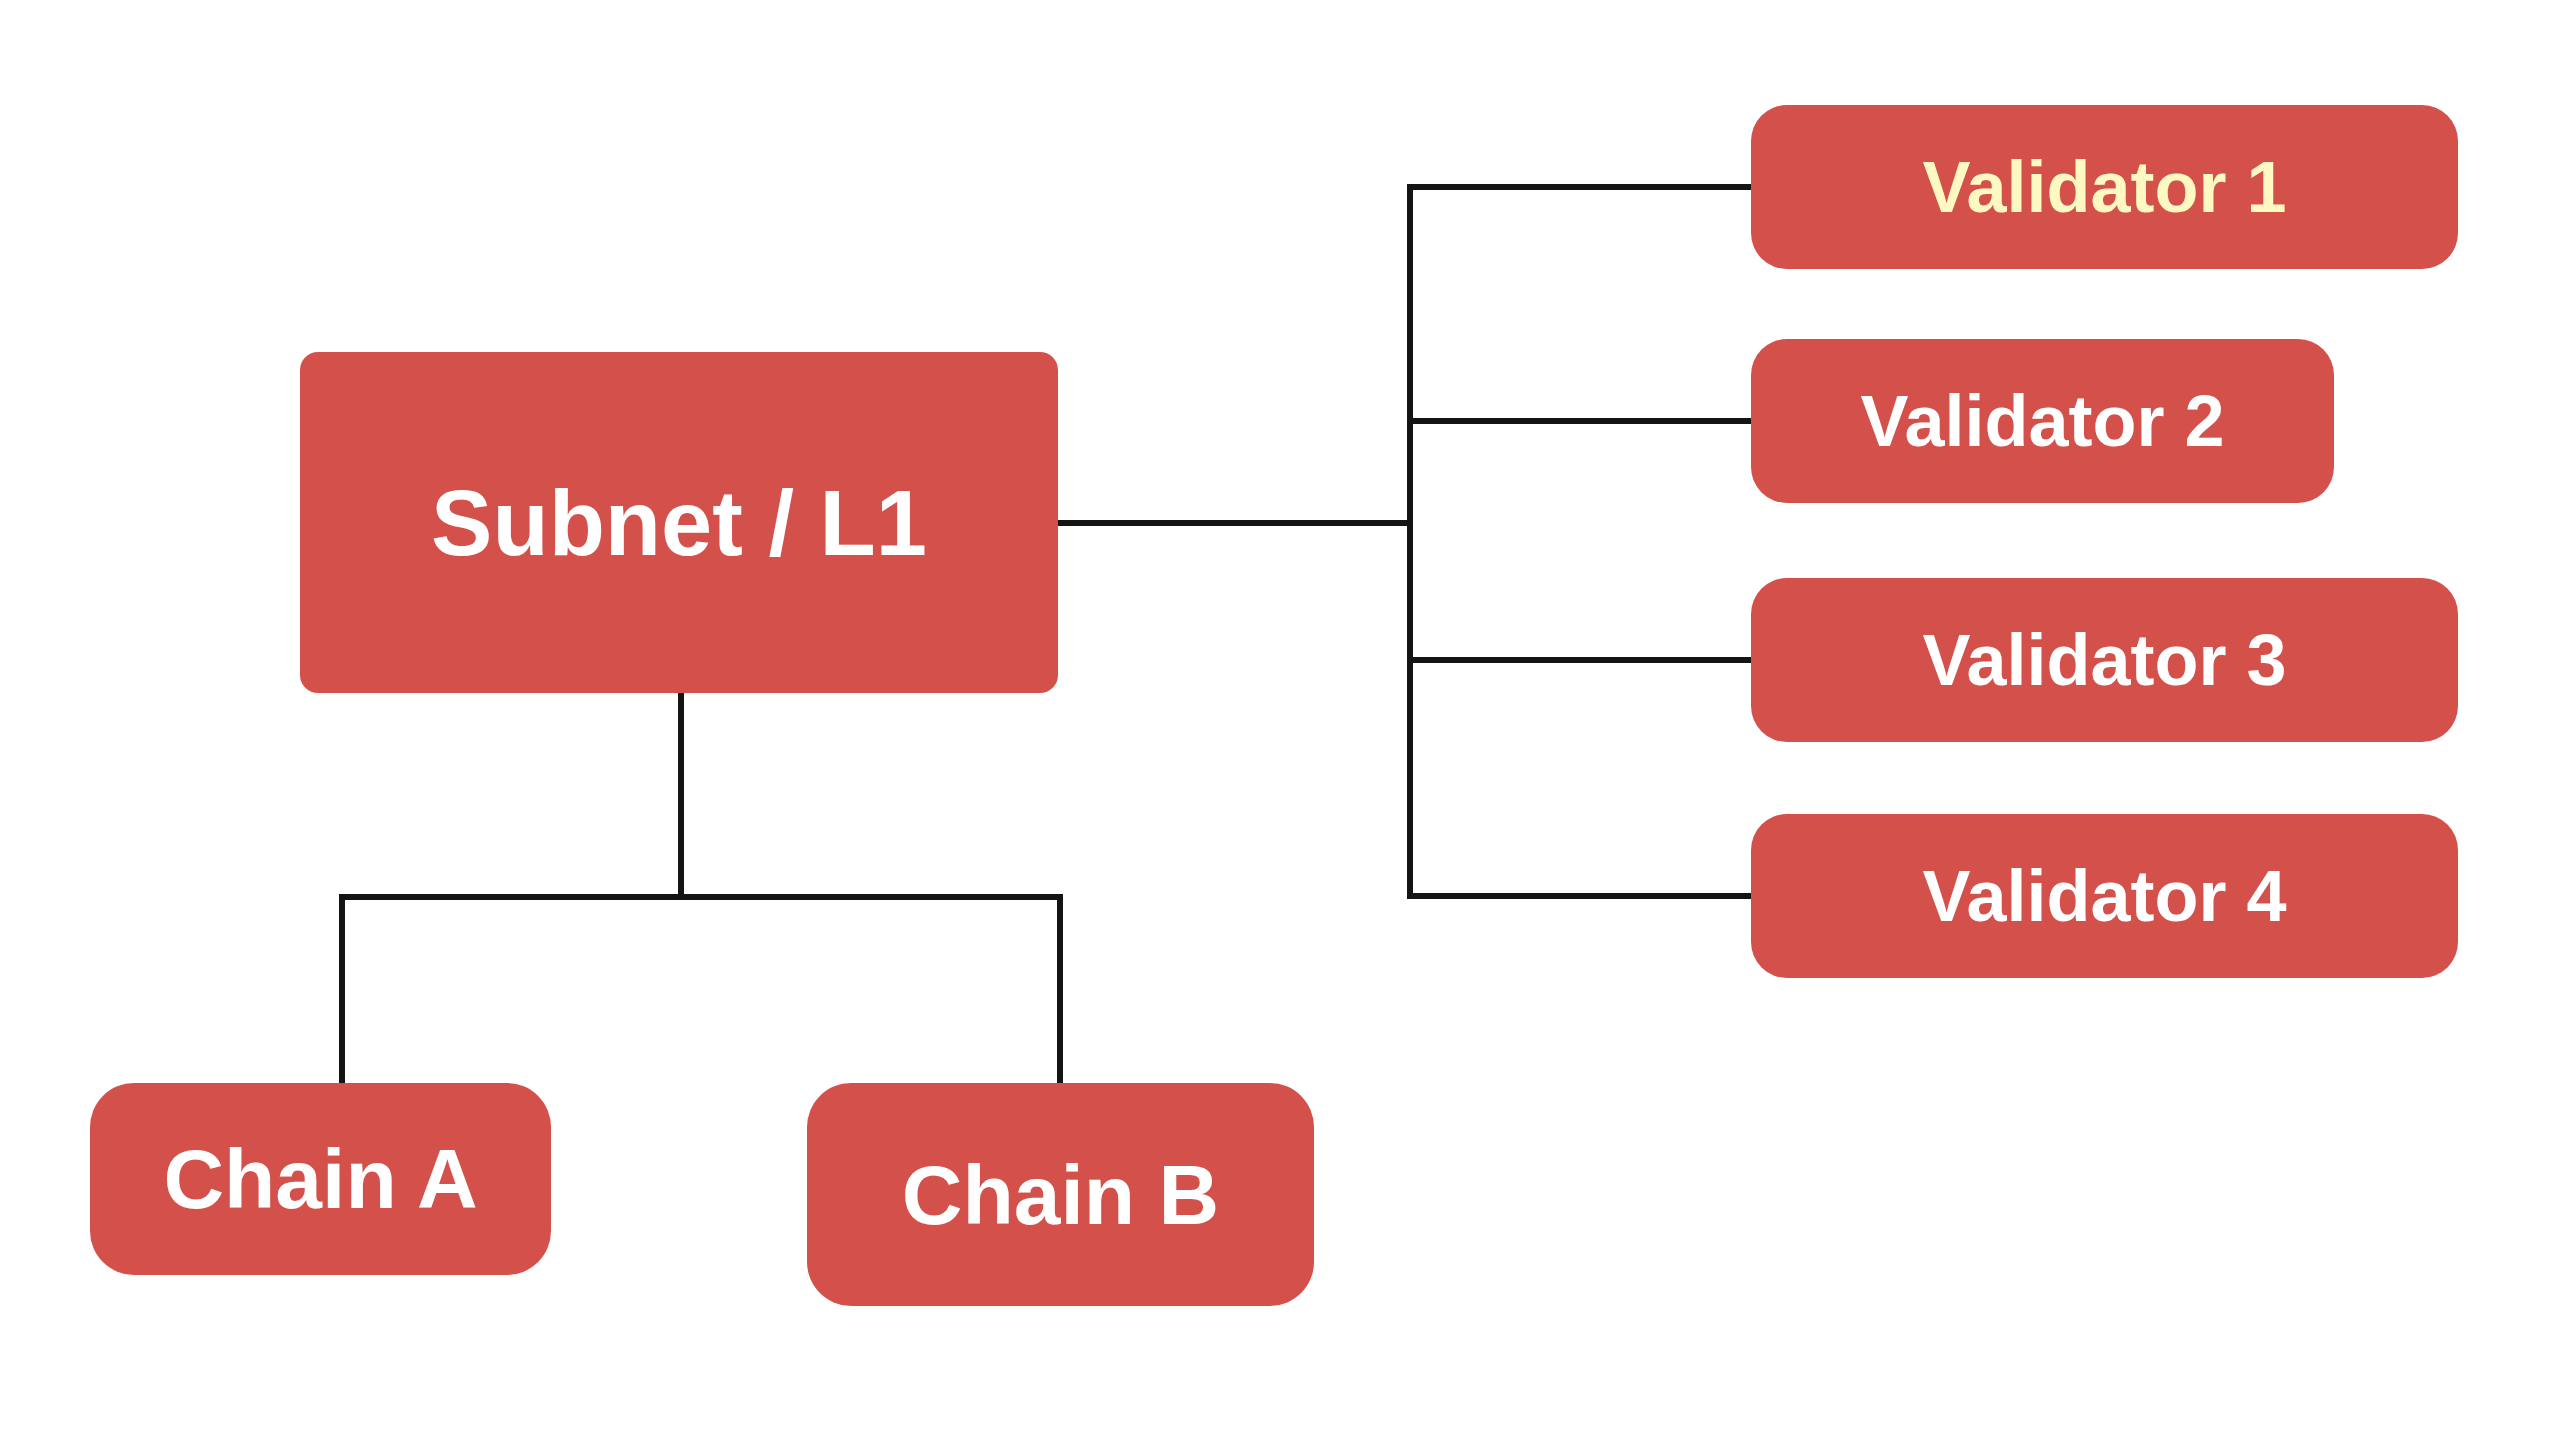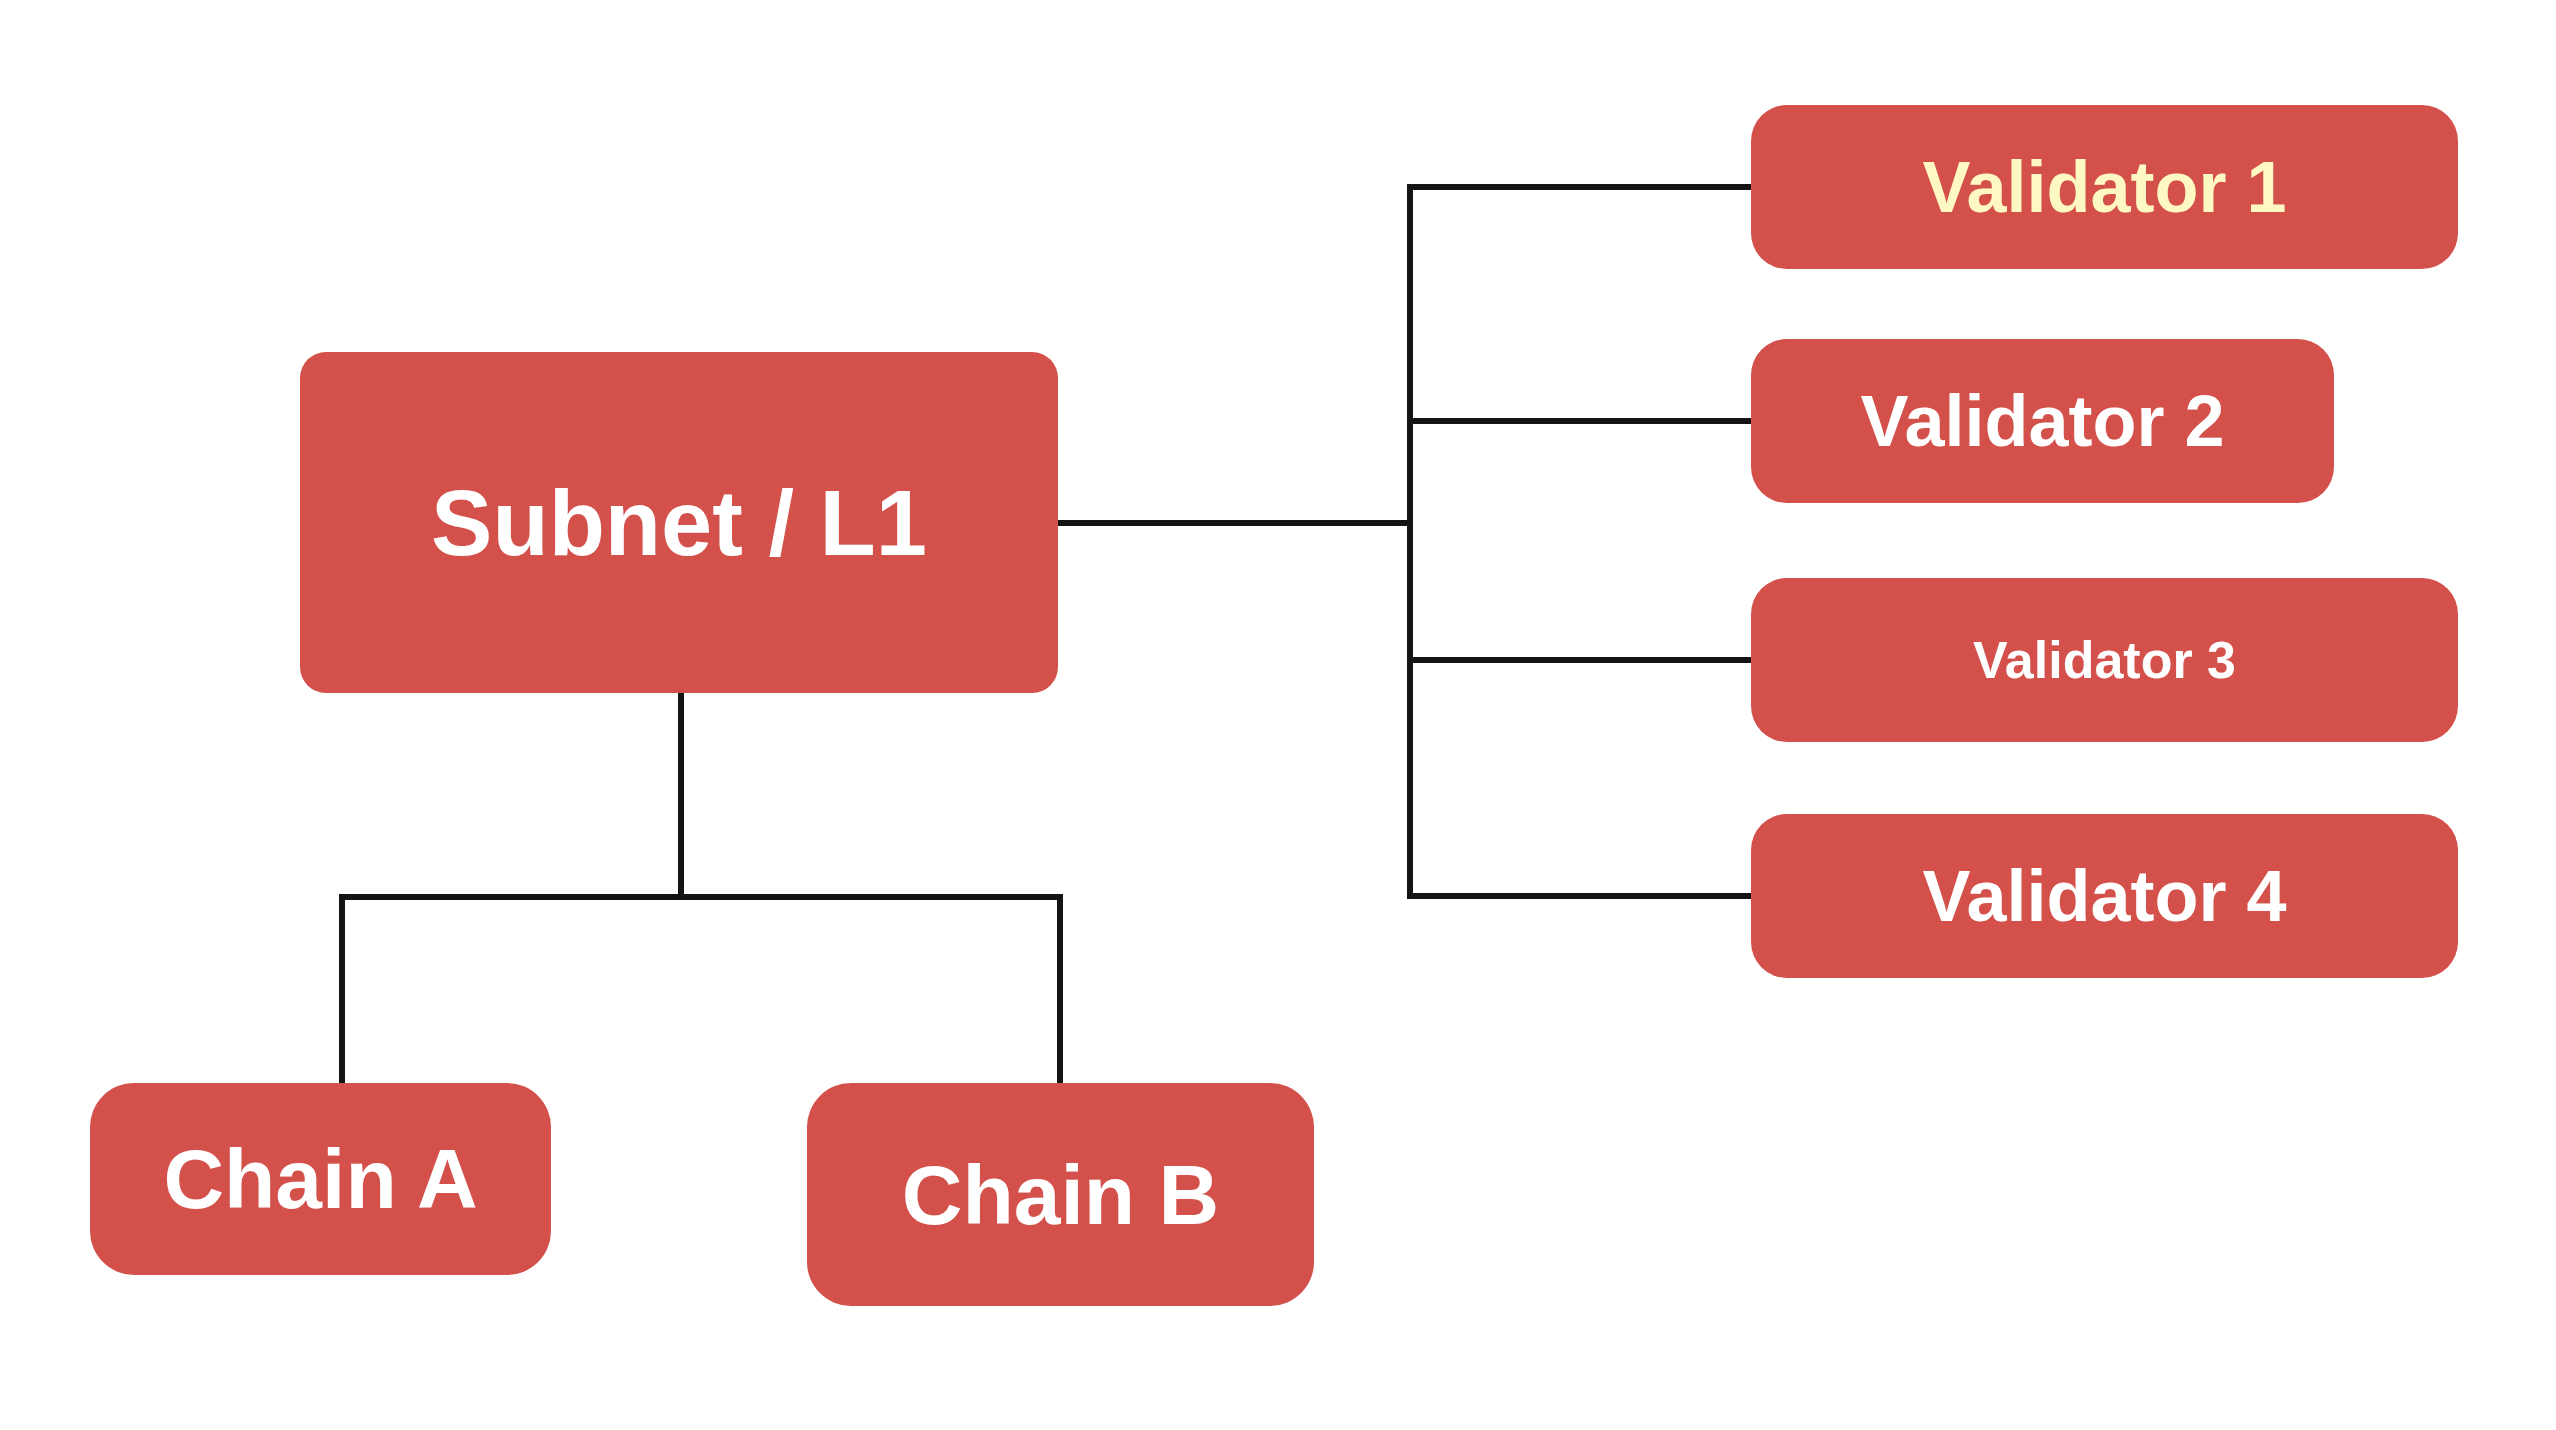--- a/index.html
+++ b/index.html
@@ -11,24 +11,24 @@
   }
   .canvas { position: relative; width: 2556px; height: 1430px; }
 
   .node {
     position: absolute;
     display: flex; align-items: center; justify-content: center;
     color: #ffffff; font-weight: bold;
     text-align: center;
     line-height: 1;
   }
-  .node-subnet  { left: 300px;  top: 352px;  width: 758px; height: 341px; border-radius: 26px; font-size: 92px; }
+  .node-subnet  { left: 300px;  top: 352px;  width: 758px; height: 341px; border-radius: 18px; font-size: 92px; }
   .node-v1      { left: 1751px; top: 105px;  width: 707px; height: 164px; border-radius: 36px; font-size: 72px; }
   .node-v2      { left: 1751px; top: 339px;  width: 583px; height: 164px; border-radius: 36px; font-size: 72px; }
-  .node-v3      { left: 1751px; top: 578px;  width: 707px; height: 164px; border-radius: 36px; font-size: 52px; }
+  .node-v3      { left: 1751px; top: 578px;  width: 707px; height: 164px; border-radius: 36px; font-size: 72px; }
   .node-v4      { left: 1751px; top: 814px;  width: 707px; height: 164px; border-radius: 36px; font-size: 72px; }
   .node-chain-a { left: 90px;   top: 1083px; width: 461px; height: 192px; border-radius: 44px; font-size: 84px; }
   .node-chain-b { left: 807px;  top: 1083px; width: 507px; height: 223px; border-radius: 44px; font-size: 84px; }
 
   .edge { position: absolute; }
   .edge.h { height: 6px; }
   .edge.v { width: 6px; }
 
   .e-subnet-trunk { left: 1055px; top: 520px; width: 358px; }
   .e-trunk        { left: 1407px; top: 184px; height: 715px; }

